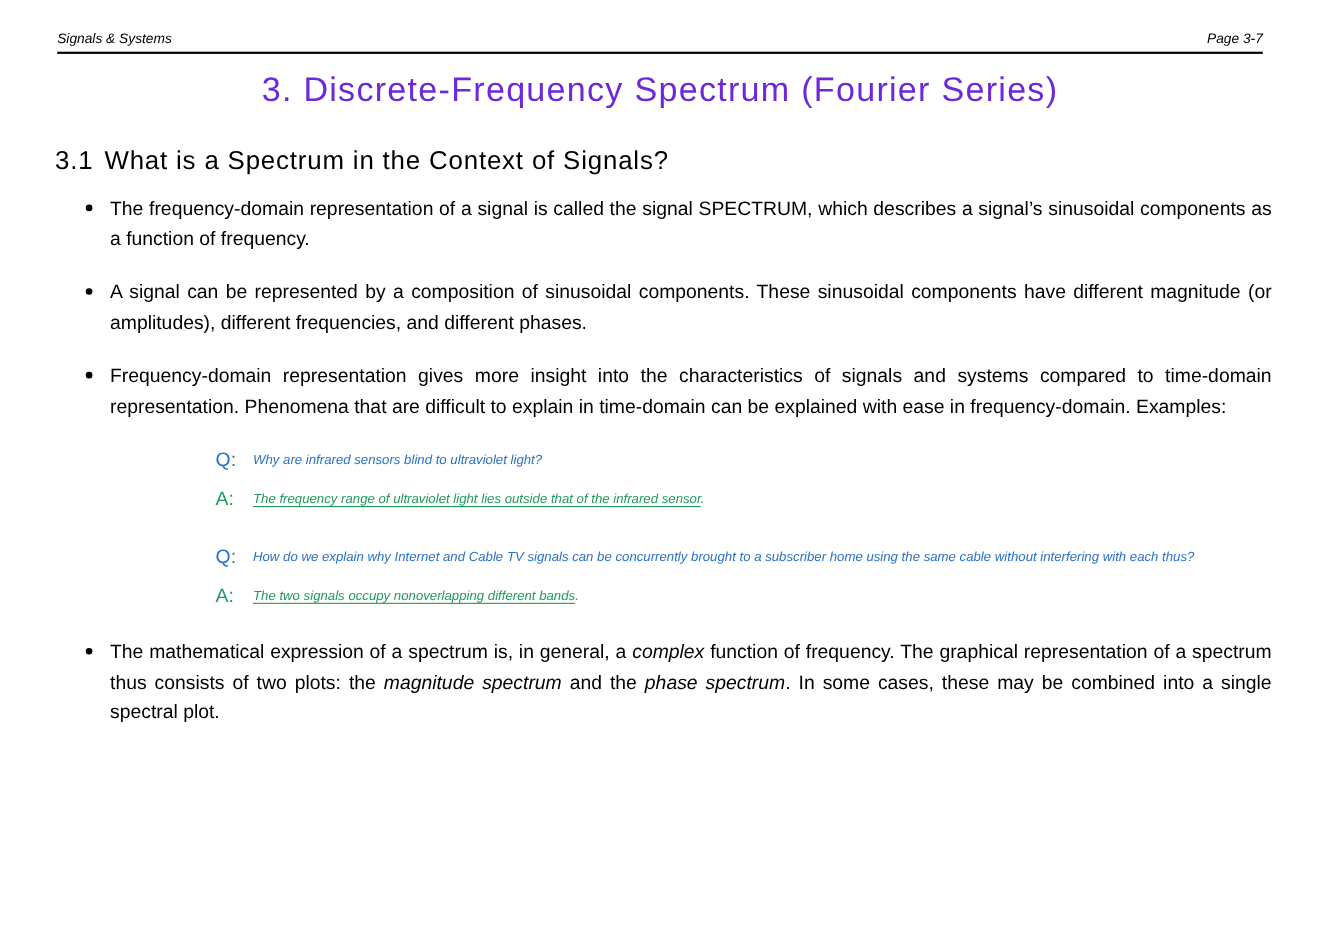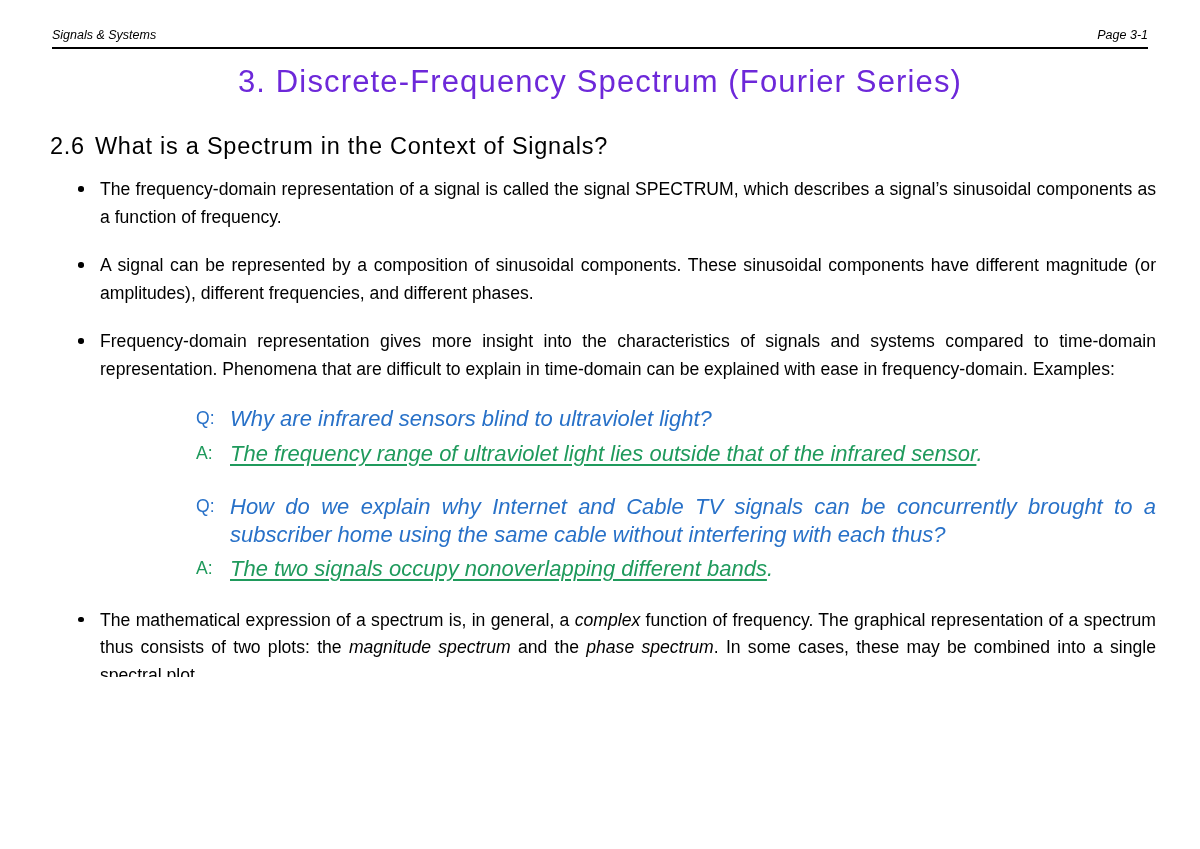--- a/index.html
+++ b/index.html
@@ -142,21 +142,21 @@
     width: 34px;
     font-family: "Liberation Sans", sans-serif;
     font-size: 17.6px;
     font-style: normal;
     font-weight: 400;
     line-height: 27.5px;
   }
   .qa-body {
     flex: 1 1 auto;
     font-family: "Liberation Sans", sans-serif;
-    font-size: 22px;
+    font-size: 12px;
     font-style: italic;
     font-weight: 400;
     line-height: 27.5px;
     text-align: justify;
     text-justify: inter-word;
   }
   .qa-question .qa-label,
   .qa-question .qa-body { color: #2871C8; }
   .qa-answer .qa-label,
   .qa-answer .qa-body { color: #1F9A5C; }
@@ -185,28 +185,28 @@
     white-space: nowrap;
   }
 </style>
 </head>
 <body>
 
 <div class="page">
 
   <div class="header">
     <span class="header-left">Signals &amp; Systems</span>
-    <span class="header-right">Page 3-1</span>
+    <span class="header-right">Page 3-7</span>
   </div>
   <div class="header-rule"></div>
 
   <div class="doc-title">3. Discrete-Frequency Spectrum (Fourier Series)</div>
 
   <div class="section-heading">
-    <span class="sec-num">2.6</span><span>What is a Spectrum in the Context of Signals?</span>
+    <span class="sec-num">3.1</span><span>What is a Spectrum in the Context of Signals?</span>
   </div>
 
   <div class="content">
     <ul class="bullets">
 
       <li class="bullet">
         <span class="bullet-dot"></span>
         <span class="bullet-text">The frequency-domain representation of a signal is called the signal SPECTRUM, which describes a signal’s sinusoidal components as a function of frequency.</span>
       </li>
 

